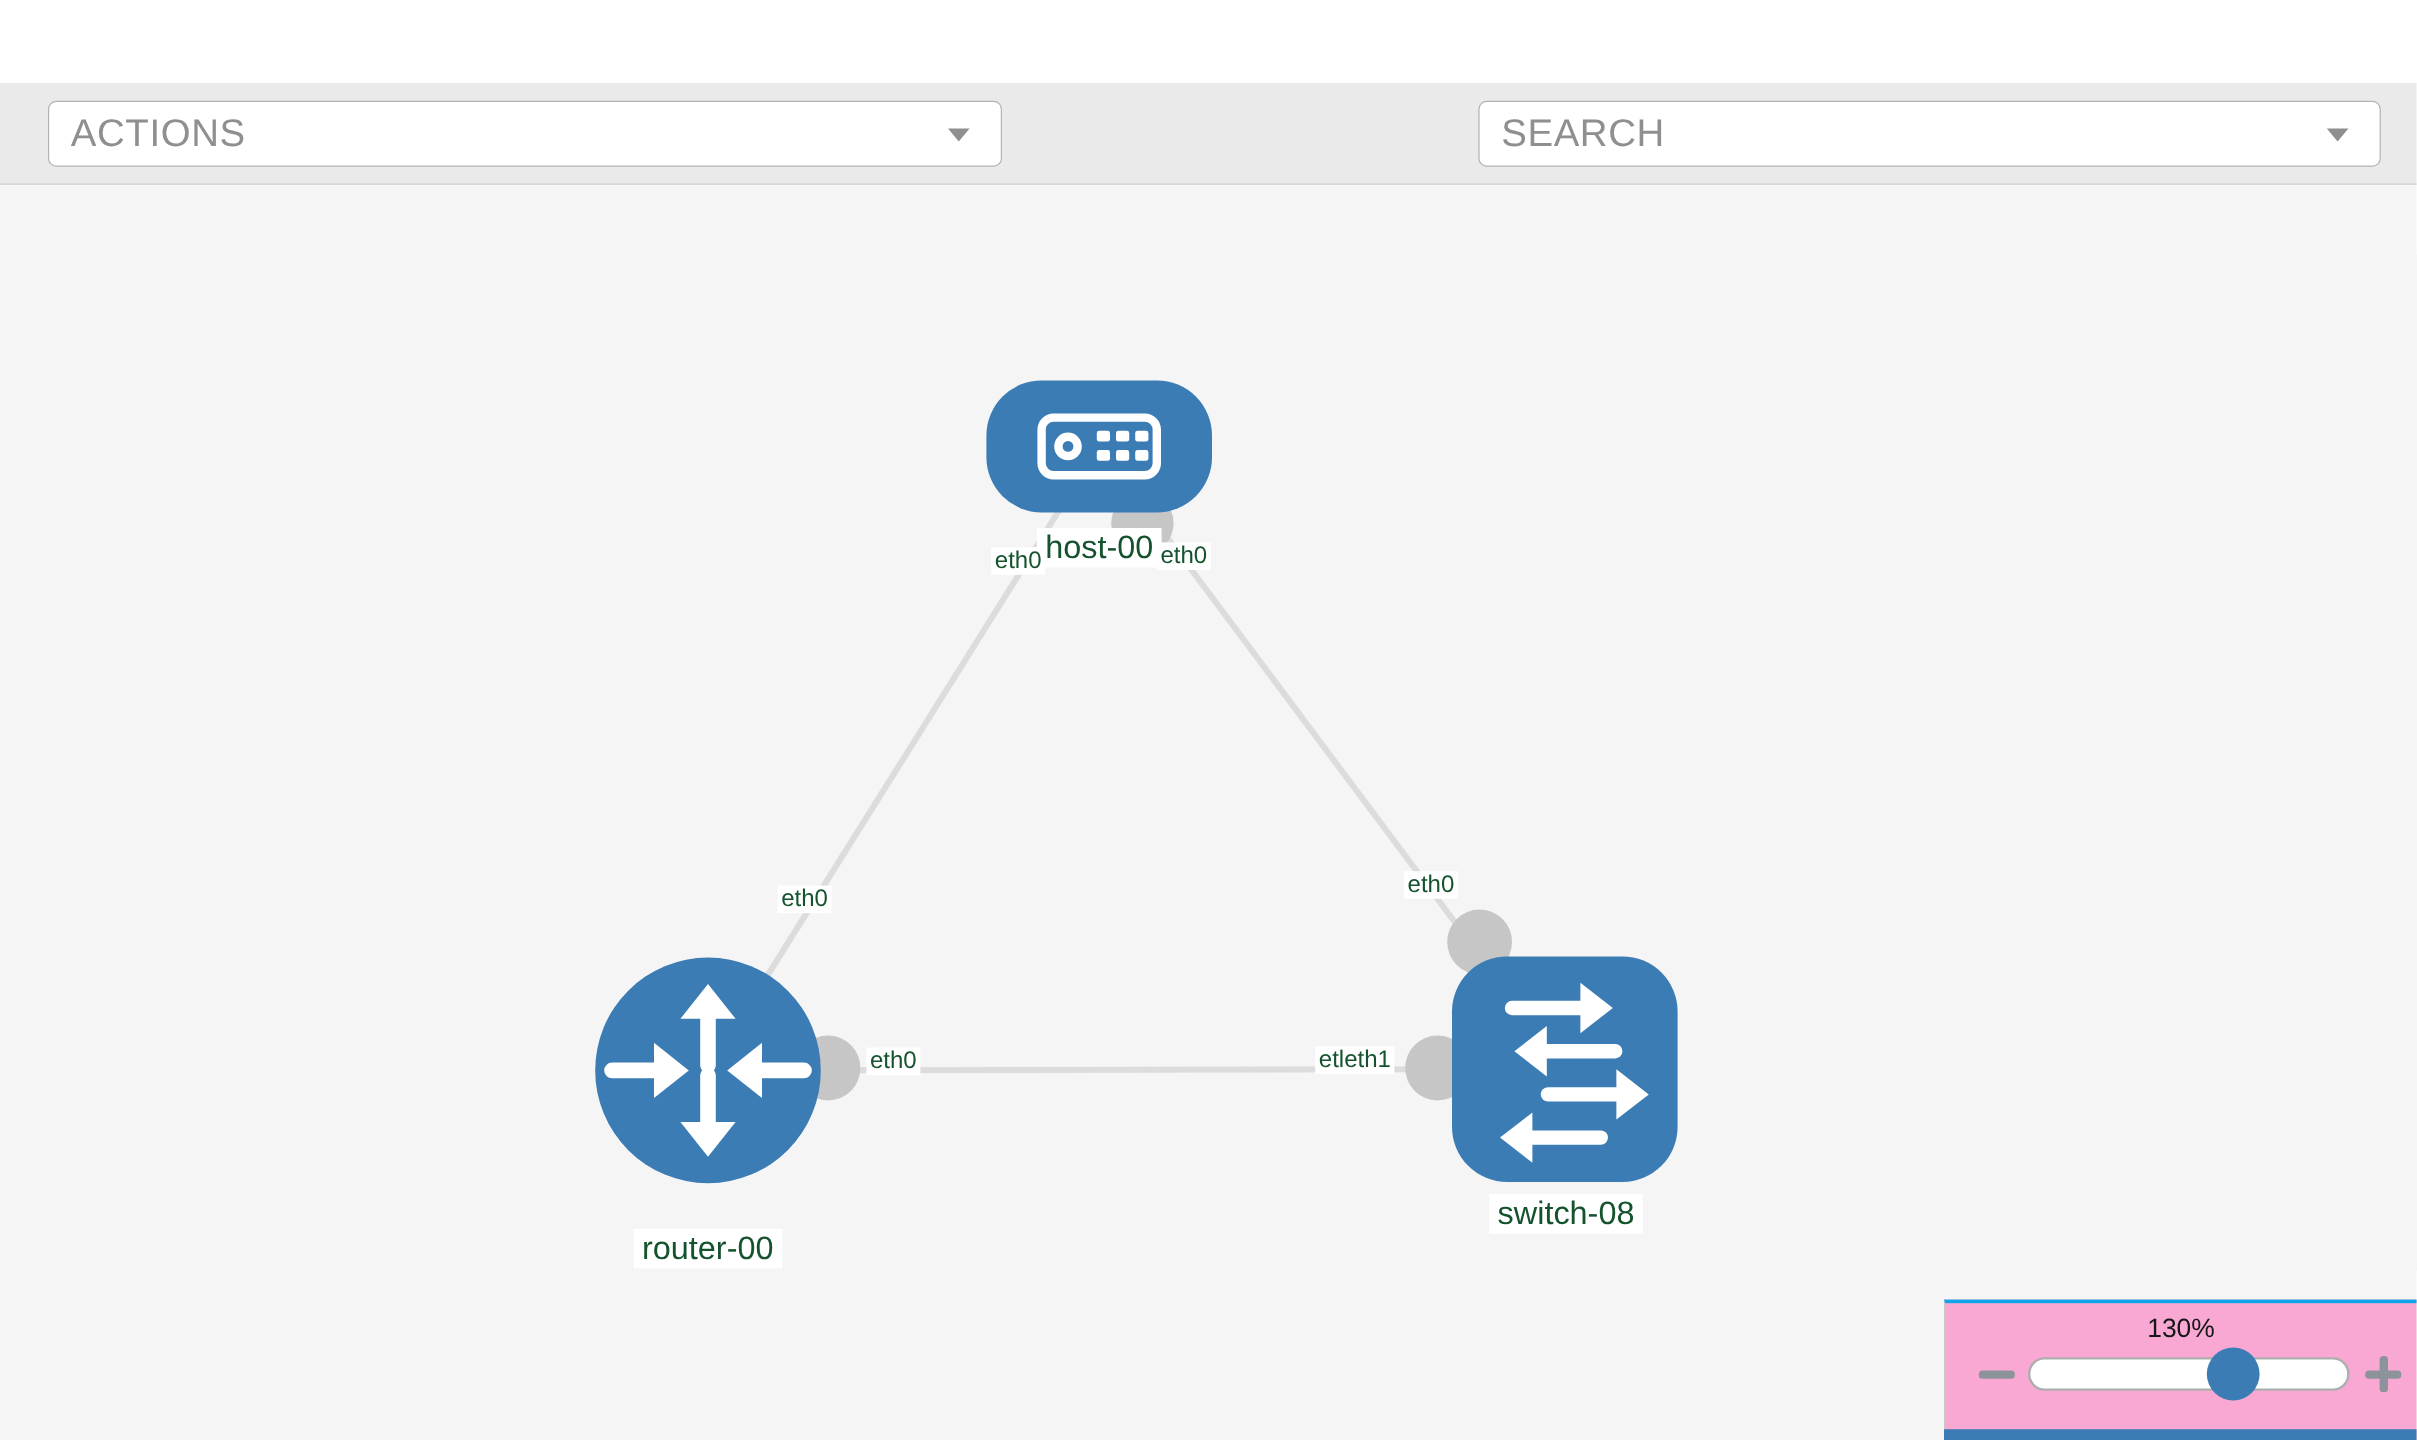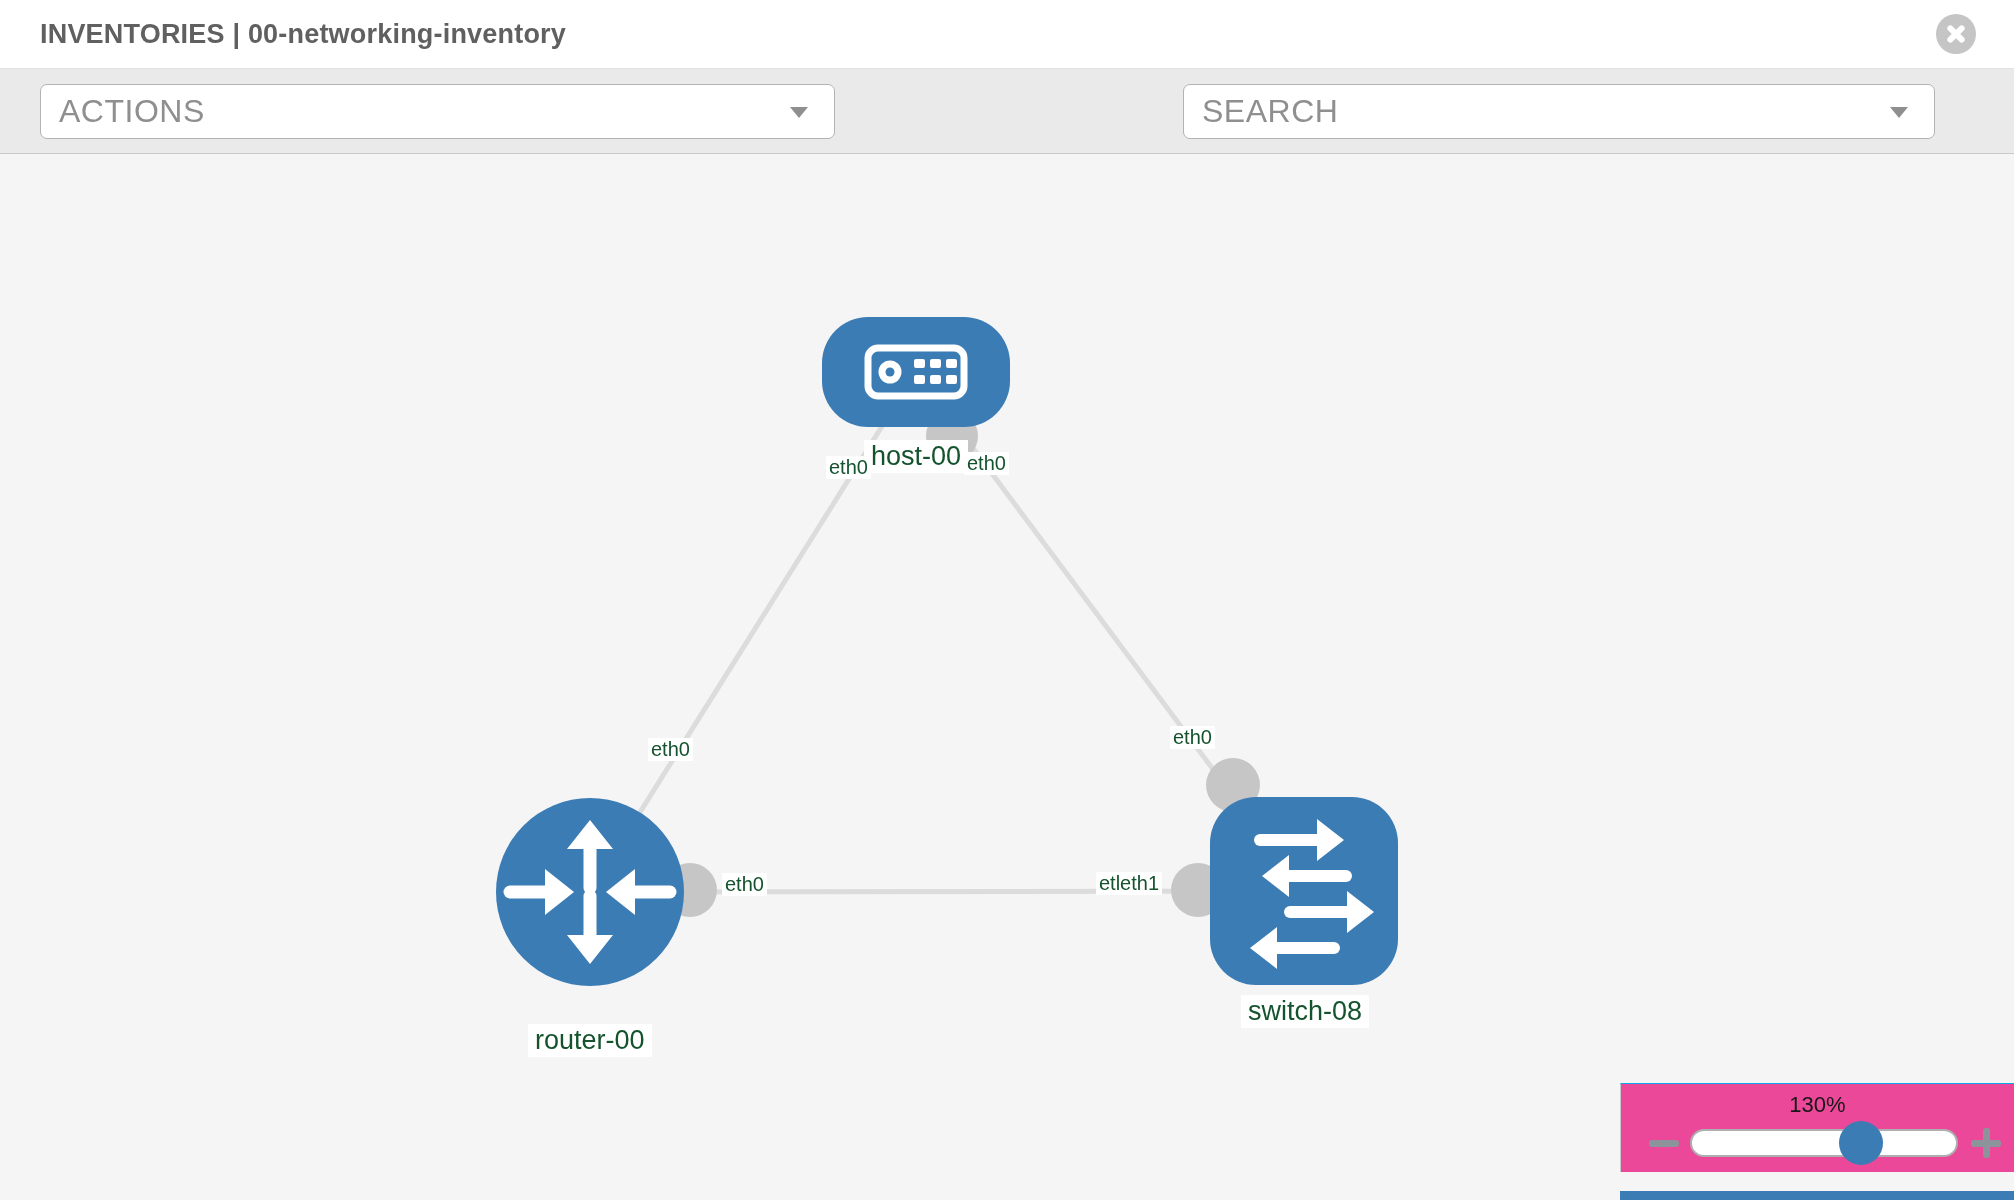--- a/index.html
+++ b/index.html
@@ -32,49 +32,41 @@
   
   .canvas{position:absolute;left:0;top:154px;width:2014px;height:1046px;background:#f5f5f5;}
   .canvas svg{position:absolute;left:0;top:0;}
 
   
   .chip{position:absolute;background:#fff;color:#14532d;white-space:nowrap;z-index:3;}
   .node-label{font-size:27px;padding:1px 7px;text-align:center;}
   .if-label{font-size:20px;padding:0 3px;}
 
   
-  .zoom-panel{position:absolute;left:1620px;top:1083px;width:394px;height:89px;background:#ec4899;
-              border-top:1px solid #0ea5e9;border-left:1px solid #c9c9c9;box-sizing:border-box;z-index:5;}
+  .zoom-panel{position:absolute;left:1620px;top:1083px;width:394px;height:117px;background:#f9a8d4;
+              border-top:3px solid #0ea5e9;border-left:1px solid #c9c9c9;box-sizing:border-box;z-index:5;}
   .zoom-value{position:absolute;left:0;top:8px;width:100%;text-align:center;
               font-size:22px;color:#161616;}
   .zoom-minus{position:absolute;left:28px;top:56px;width:30px;height:7px;border-radius:3px;
               background:#8d939b;cursor:pointer;}
   .zoom-track{position:absolute;left:69px;top:45px;width:268px;height:28px;background:#fff;
               border:2px solid #aeaeae;border-radius:16px;box-sizing:border-box;cursor:pointer;}
   .zoom-thumb{position:absolute;left:218px;top:37px;width:44px;height:44px;border-radius:50%;
               background:#3b7cb5;cursor:pointer;}
   .zoom-plus{position:absolute;left:348px;top:42px;width:34px;height:34px;cursor:pointer;}
   .zoom-plus .h{position:absolute;left:2px;top:14px;width:30px;height:7px;border-radius:3px;background:#8d939b;}
   .zoom-plus .v{position:absolute;left:13.5px;top:2px;width:7px;height:30px;border-radius:3px;background:#8d939b;}
 
   .bottom-strip{position:absolute;left:1620px;top:1191px;width:394px;height:9px;background:#3b7cb5;z-index:6;}
 </style>
 </head>
 <body>
 
 <div id="app">
 
-  <div class="header">
-    <div class="page-title">INVENTORIES | 00-networking-inventory</div>
-    <div class="close-btn">
-      <span class="icon">
-        <span class="bar a"></span><span class="bar b"></span>
-      </span>
-    </div>
-  </div>
 
   <div class="toolbar">
     <div class="dropdown" style="left:40px;width:795px;">
       <div class="dd-label">ACTIONS</div>
       <div class="dd-caret"></div>
     </div>
 
     <svg class="tool-icon" style="left:1046px;" viewBox="0 0 36 36">
       <g>
         <line x1="7" y1="30" x2="19" y2="18" stroke="#868d96" stroke-width="7" stroke-linecap="round"></line>
@@ -85,21 +77,21 @@
 
     <svg class="tool-icon" style="left:1116px;top:98px;" viewBox="0 0 36 36">
       <g>
         <circle cx="10.5" cy="10.5" r="6" fill="none" stroke="#868d96" stroke-width="5"></circle>
         <line x1="15" y1="15" x2="28.5" y2="28.5" stroke="#868d96" stroke-width="5" stroke-linecap="round"></line>
         <line x1="23.5" y1="23.5" x2="20.5" y2="26.5" stroke="#868d96" stroke-width="5" stroke-linecap="round"></line>
         <line x1="28.5" y1="28.5" x2="25.5" y2="31.5" stroke="#868d96" stroke-width="5" stroke-linecap="round"></line>
       </g>
     </svg>
 
-    <div class="dropdown" style="left:1183px;width:752px;">
+    <div class="dropdown" style="left:1232px;width:752px;">
       <div class="dd-label">SEARCH</div>
       <div class="dd-caret"></div>
     </div>
   </div>
 
   <div class="canvas">
     <svg width="2014" height="1046" viewBox="0 154 2014 1046">
 
       <g stroke="#dcdcdc" stroke-width="5">
         <line x1="916" y1="372" x2="590" y2="892"></line>

